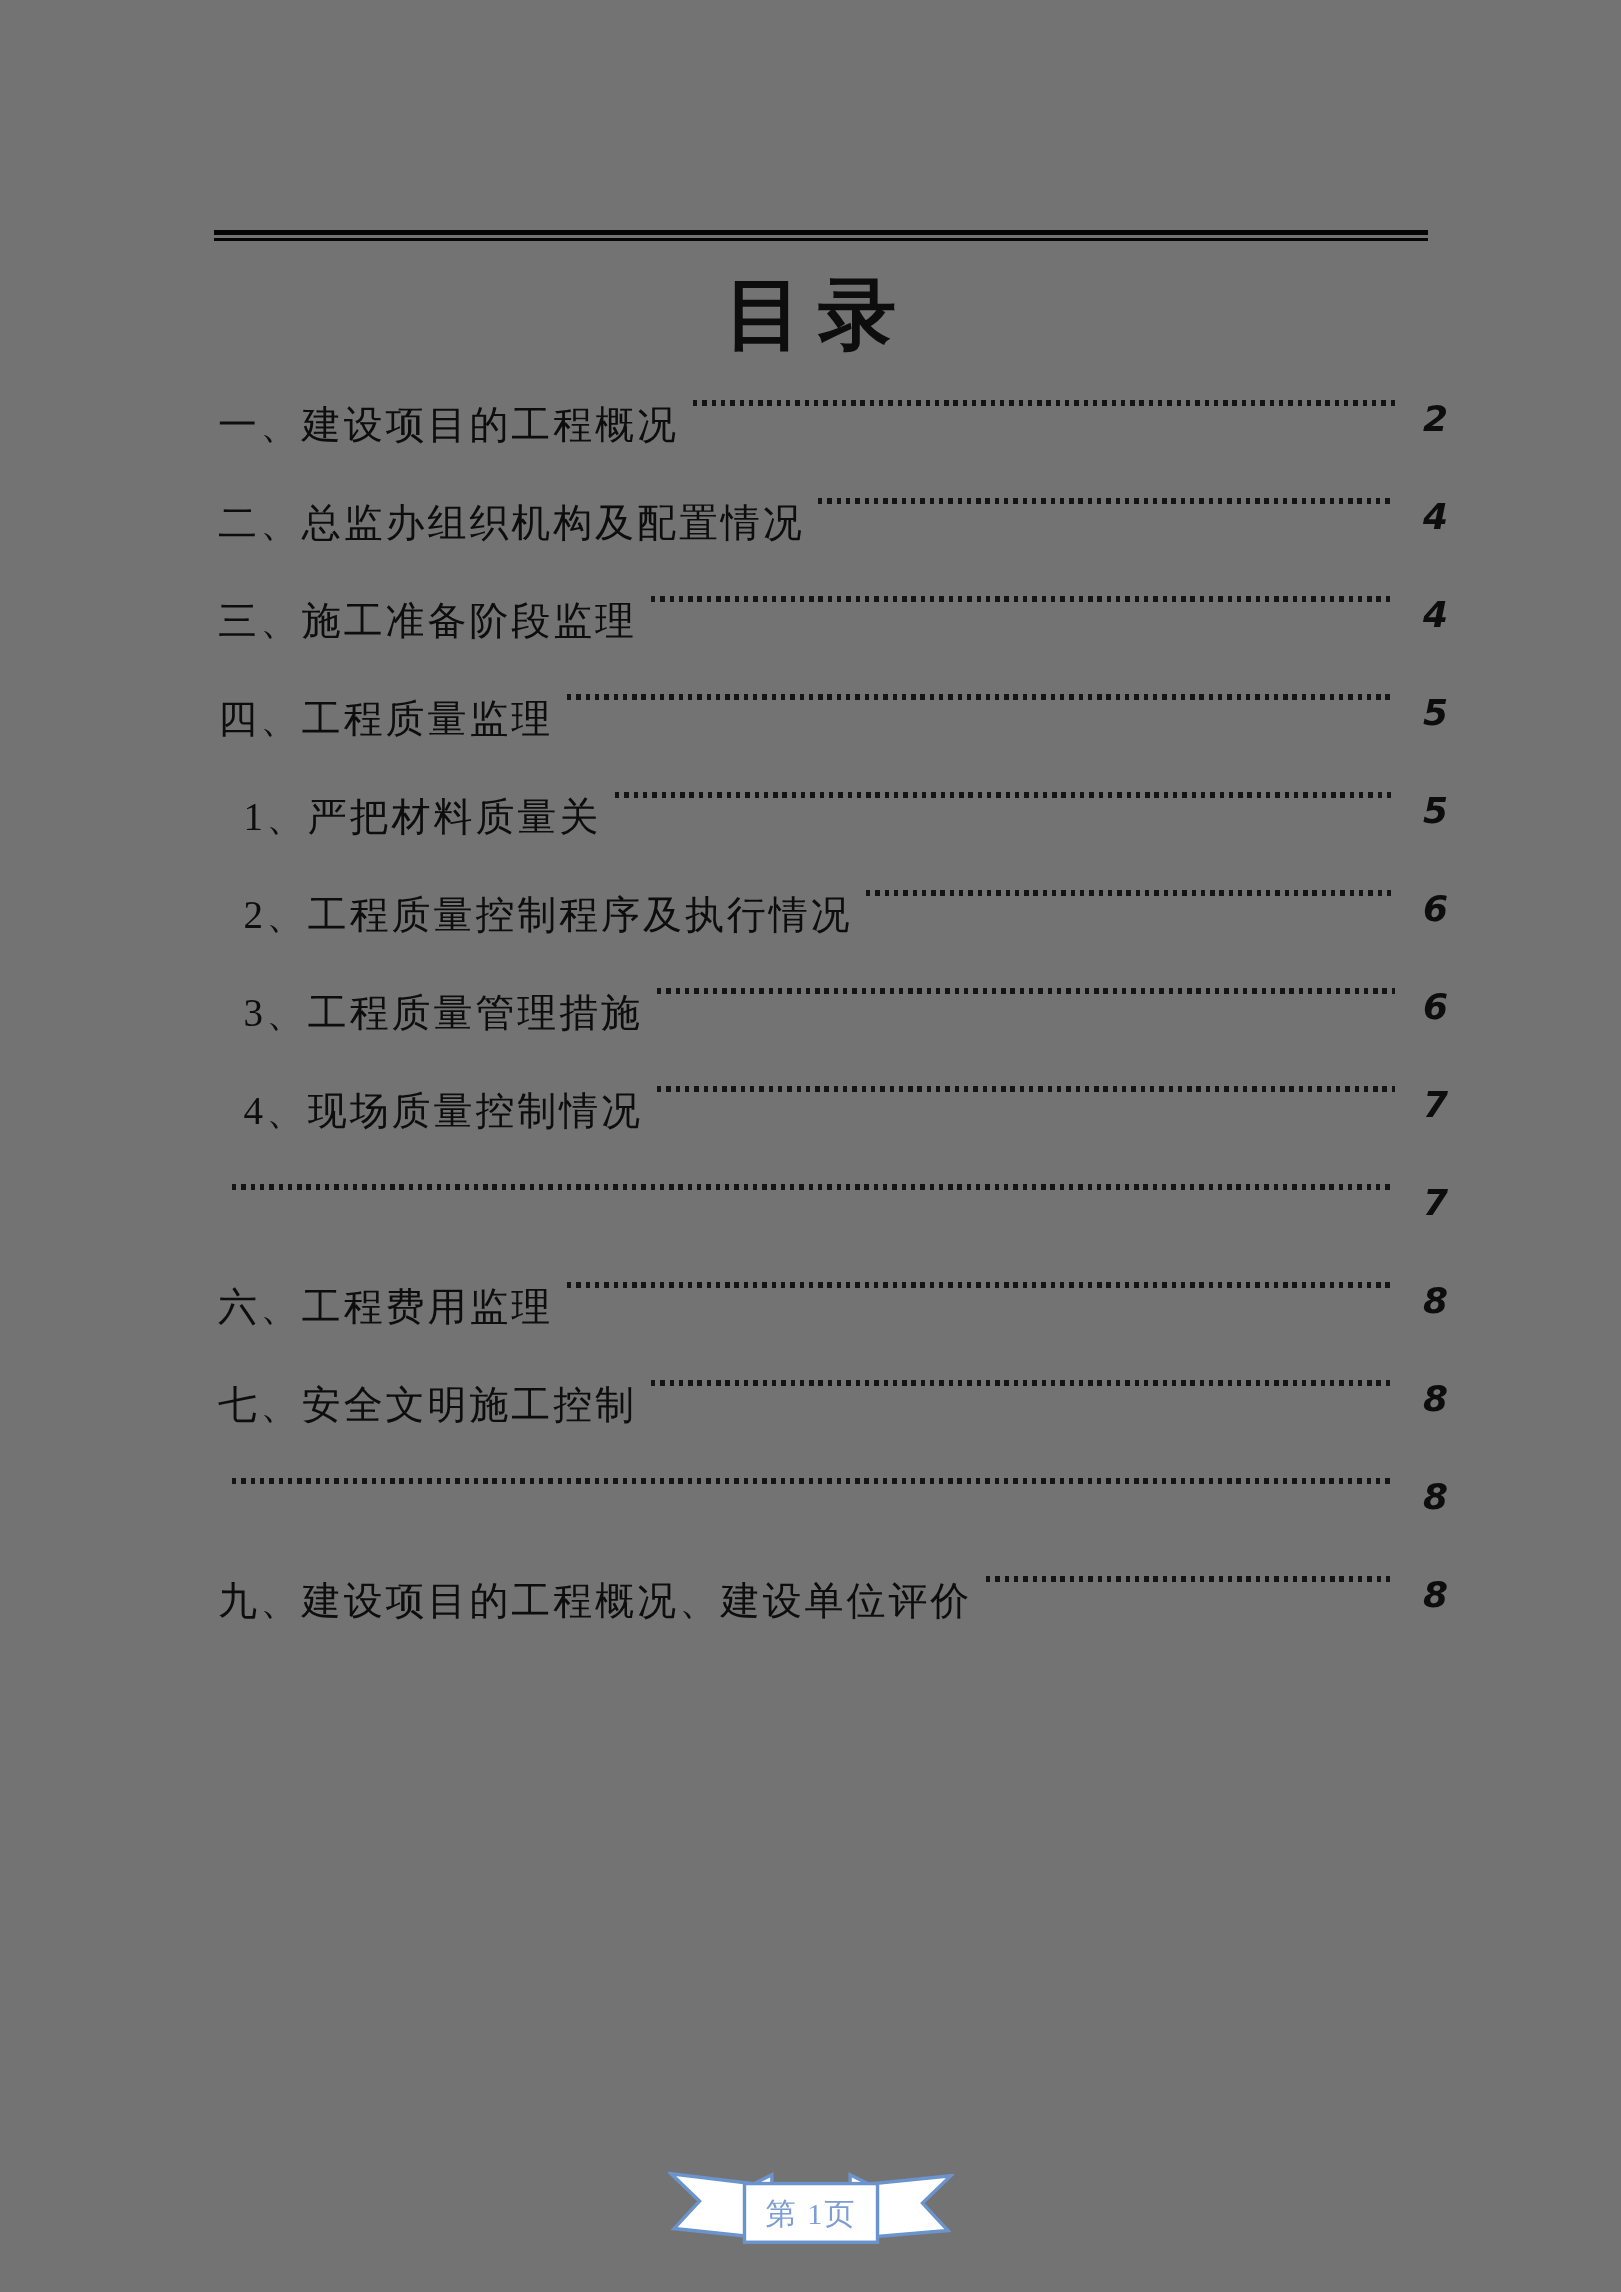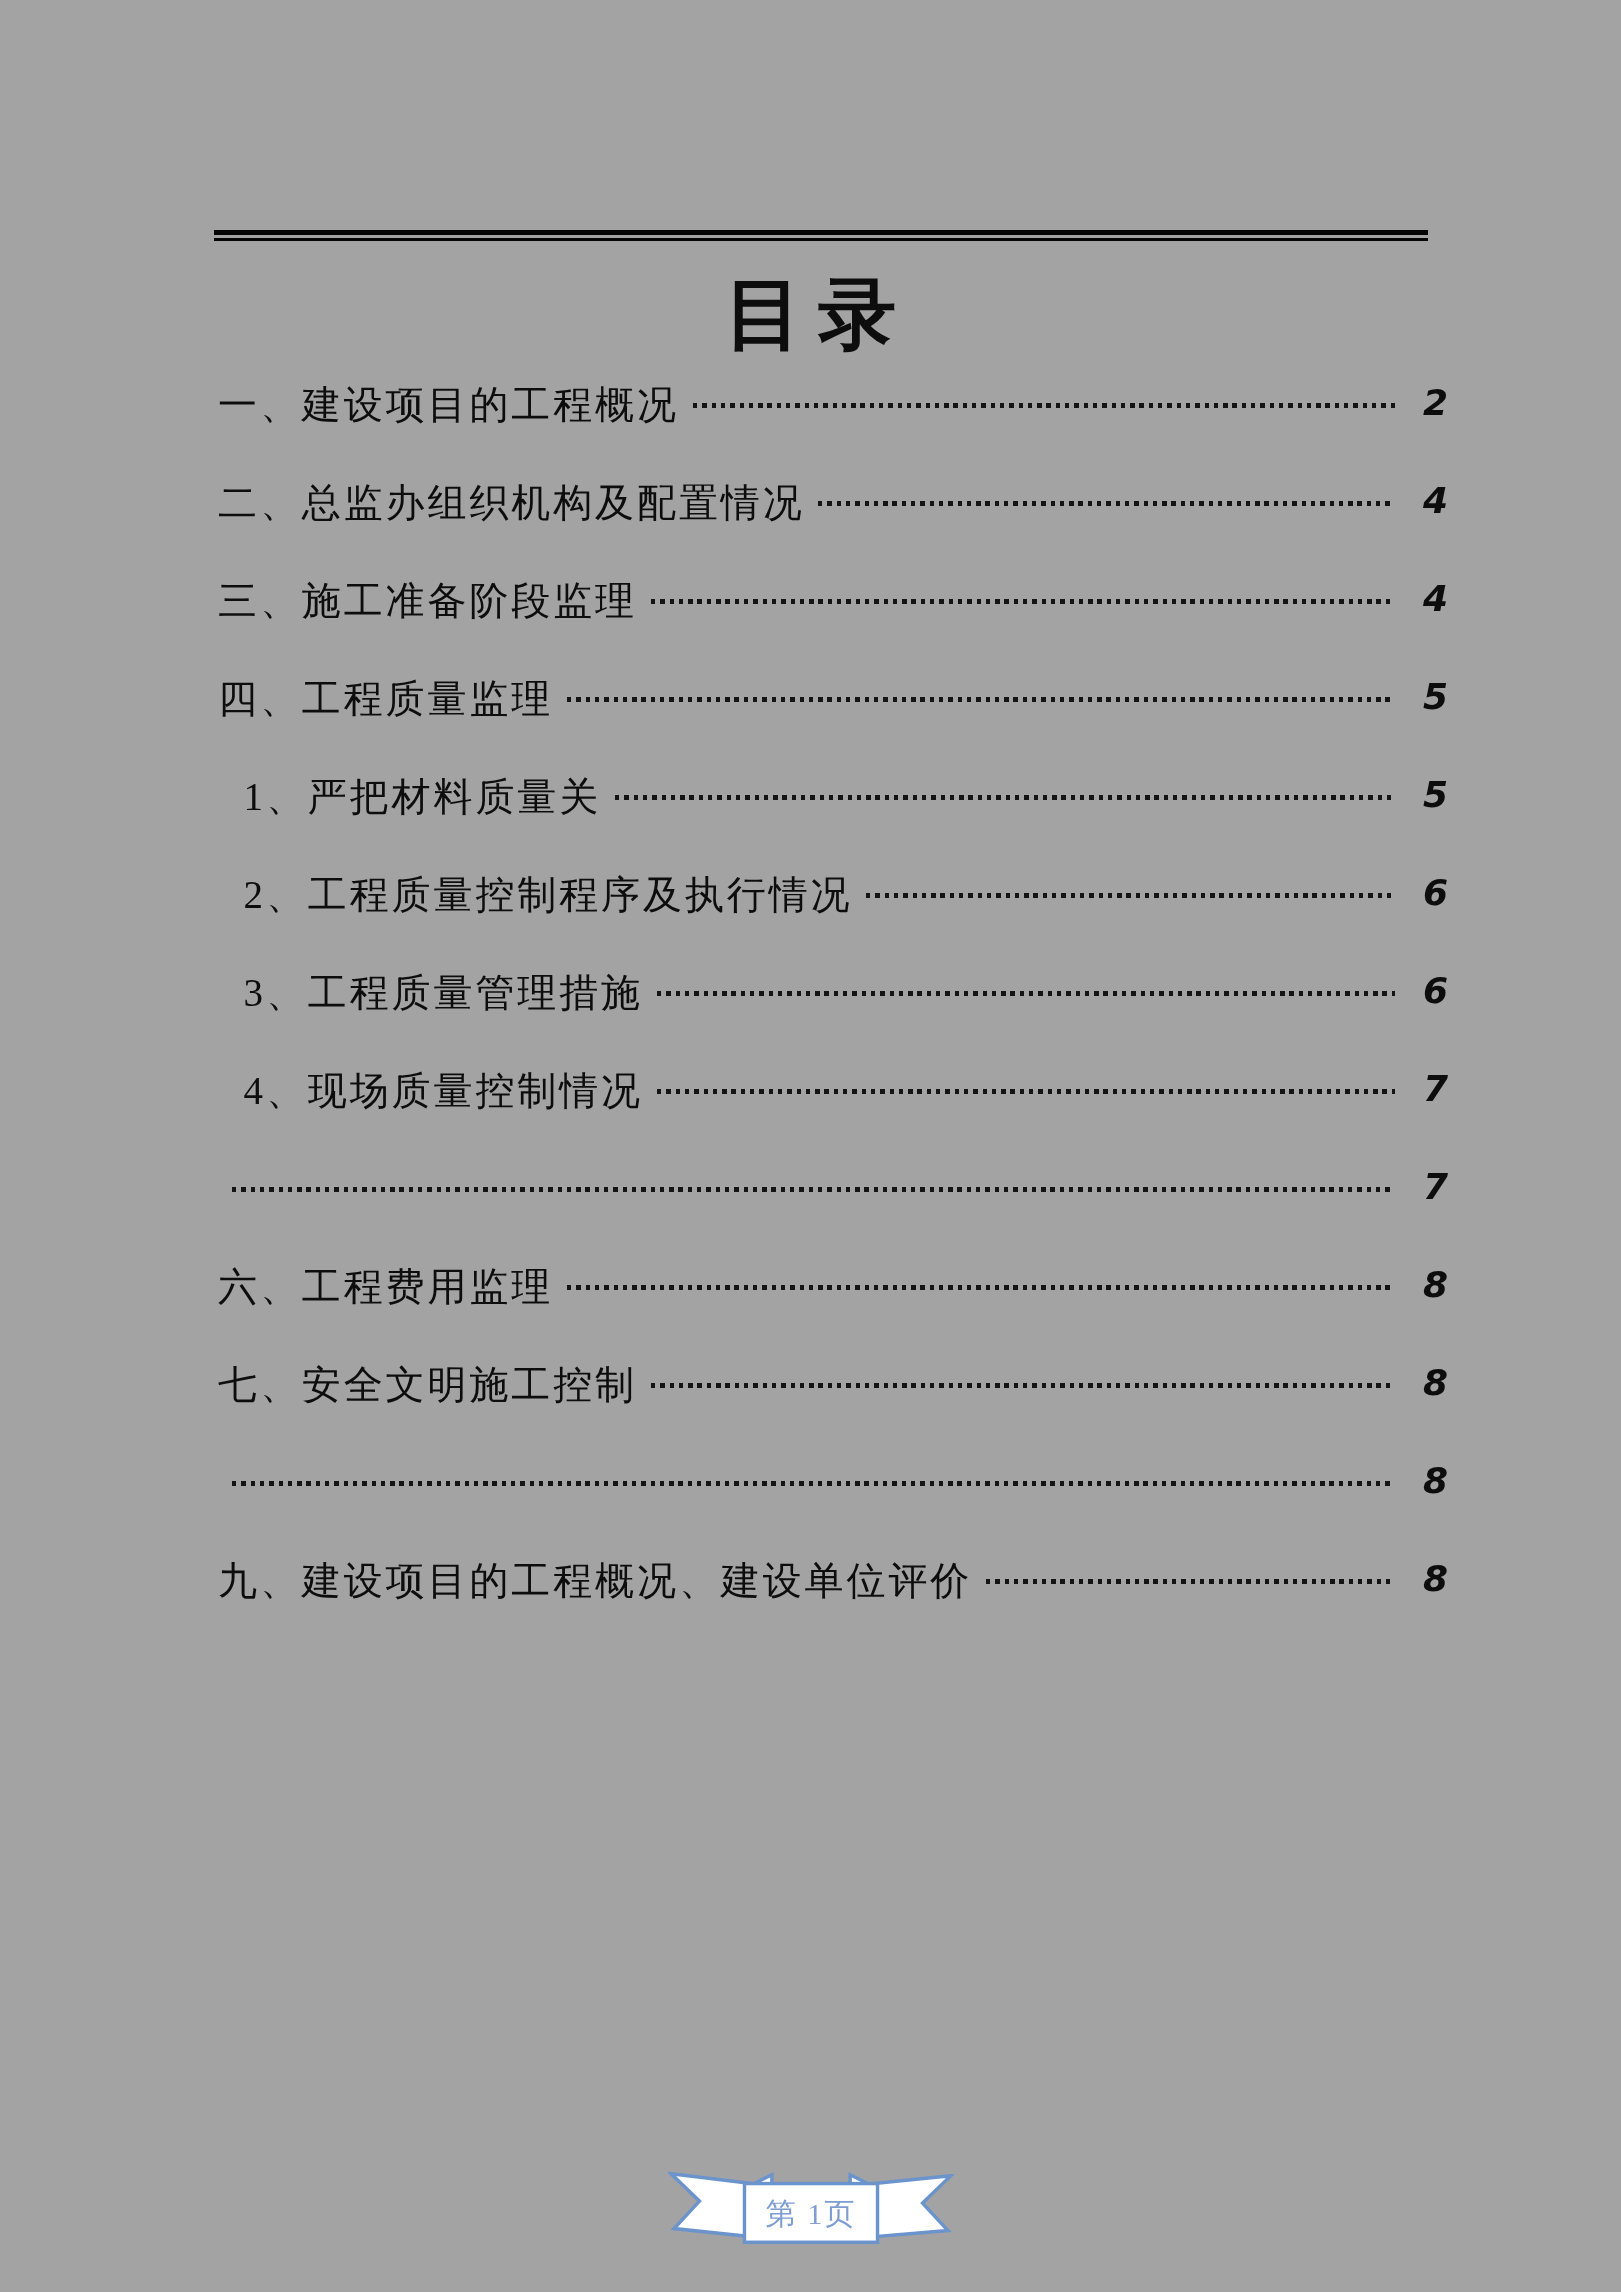--- a/index.html
+++ b/index.html
@@ -1,20 +1,20 @@
 <!DOCTYPE html>
 <html><head>
 <meta charset="utf-8">
 <style>
   html,body{margin:0;padding:0;background:#ffffff;}
   .page{
     position:relative;
     width:1621px;
     height:2293px;
-    background:#a3a3a3;
+    background:#737373;
     overflow:hidden;
     font-family:"Liberation Serif", serif;
     color:#0d0d0d;
   }
   
   .double-rule{
     position:absolute;
     left:214px;
     top:230px;
     width:1214px;
@@ -37,25 +37,26 @@
     color:#0d0d0d;
   }
   .toc{
     position:absolute;
     left:218px;
     top:382px;
     width:1230px;
   }
   .row{
     display:flex;
-    align-items:center;
+    align-items:flex-start;
     height:45px;
     margin-bottom:53px;
     font-size:39px;
     white-space:nowrap;
+    margin-top:16px;
   }
   .row.sub{ padding-left:25.5px; }
   .label{
     flex:0 0 auto;
     letter-spacing:2.9px;
   }
   .leader{
     flex:1 1 auto;
     height:5.9px;
     margin:2px 9.8px 0 13.7px;

